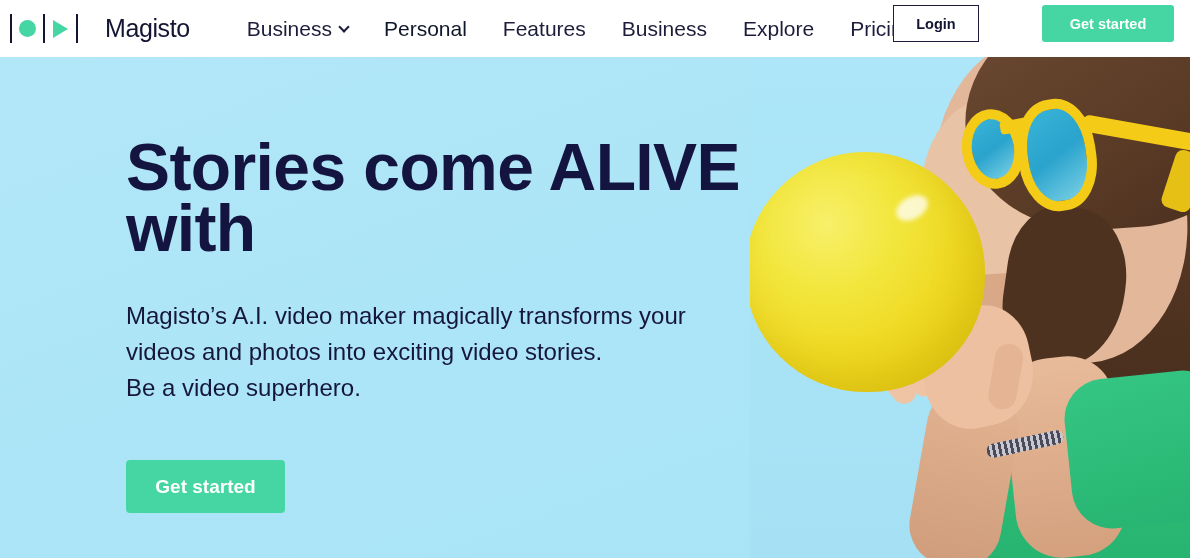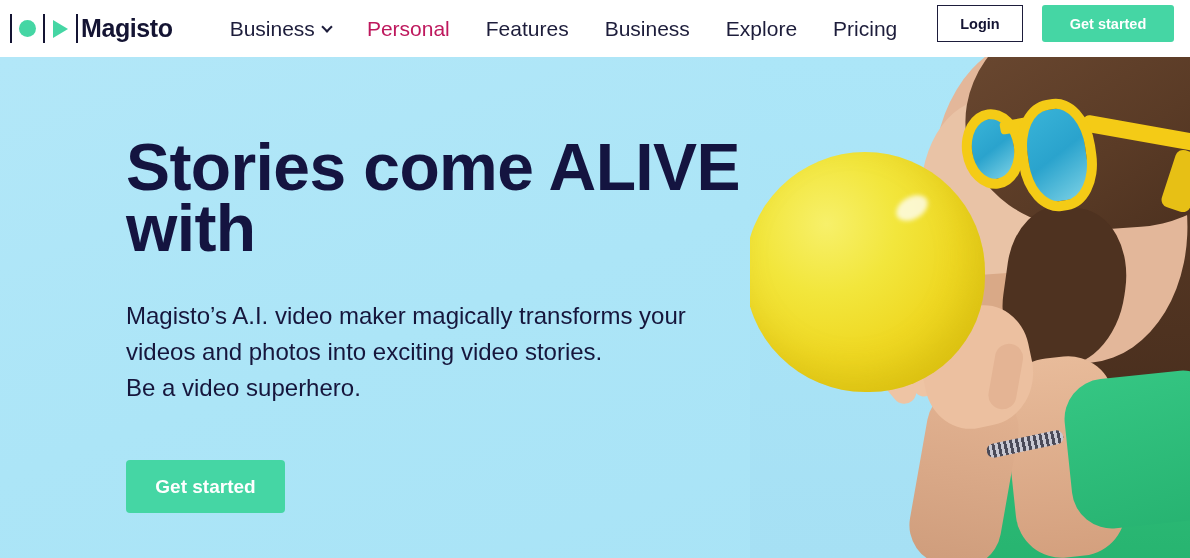--- a/index.html
+++ b/index.html
@@ -27,40 +27,40 @@
     background:#45d6a4; margin:0 7px;
   }
   .tri {
     width:0; height:0;
     border-top:9px solid transparent;
     border-bottom:9px solid transparent;
     border-left:15px solid #45d6a4;
     margin:0 8px 0 8px;
   }
   .logo-text {
-    font-size:25px; font-weight:bold; color:#141433;
-    letter-spacing:-0.4px; margin-left:3px;
+    font-size:25px; font-weight:normal; color:#141433;
+    letter-spacing:-0.4px; margin-left:27px;
   }
 
   .nav { display:flex; align-items:center; margin-left:57px; }
   .nav-item {
     font-size:21px; color:#1d1d3b;
     margin-right:36px; white-space:nowrap;
     display:flex; align-items:center; cursor:pointer;
   }
-  .nav-item.active { color:#be185d; }
+  .nav-item.active { color:#0f172a; }
   .chev {
     display:inline-block; width:8px; height:8px;
     border-right:2px solid #1d1d3b; border-bottom:2px solid #1d1d3b;
     transform:rotate(45deg); margin-left:8px; margin-bottom:4px;
   }
 
   .header-actions {
     position:absolute; right:16px; top:5px;
-    display:flex; align-items:center;
+    display:flex; align-items:center;gap:44px;
   }
   .btn-login {
     width:86px; height:37px;
     border:1.5px solid #1d1d3b; background:#ffffff;
     color:#141433; font-size:14.5px; font-weight:bold;
     display:flex; align-items:center; justify-content:center;
     cursor:pointer; font-family:"Liberation Sans", sans-serif;
   }
   .btn-getstarted-top {
     width:132px; height:37px; margin-left:19px;

